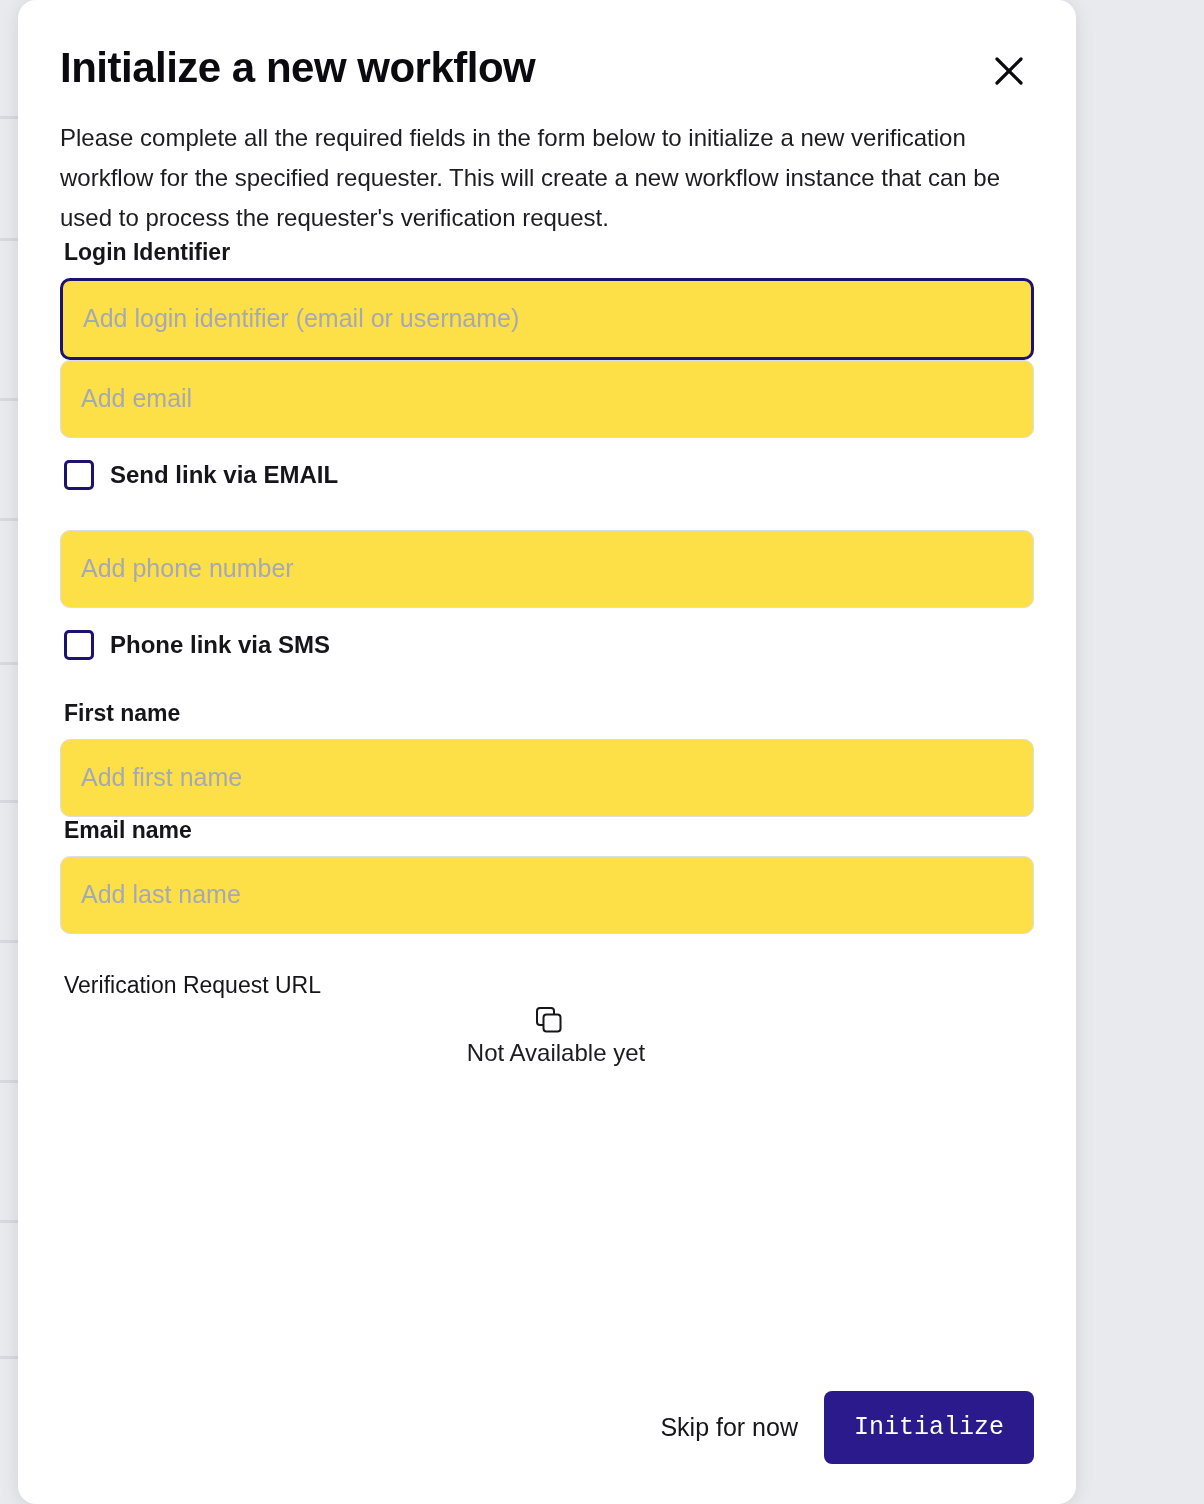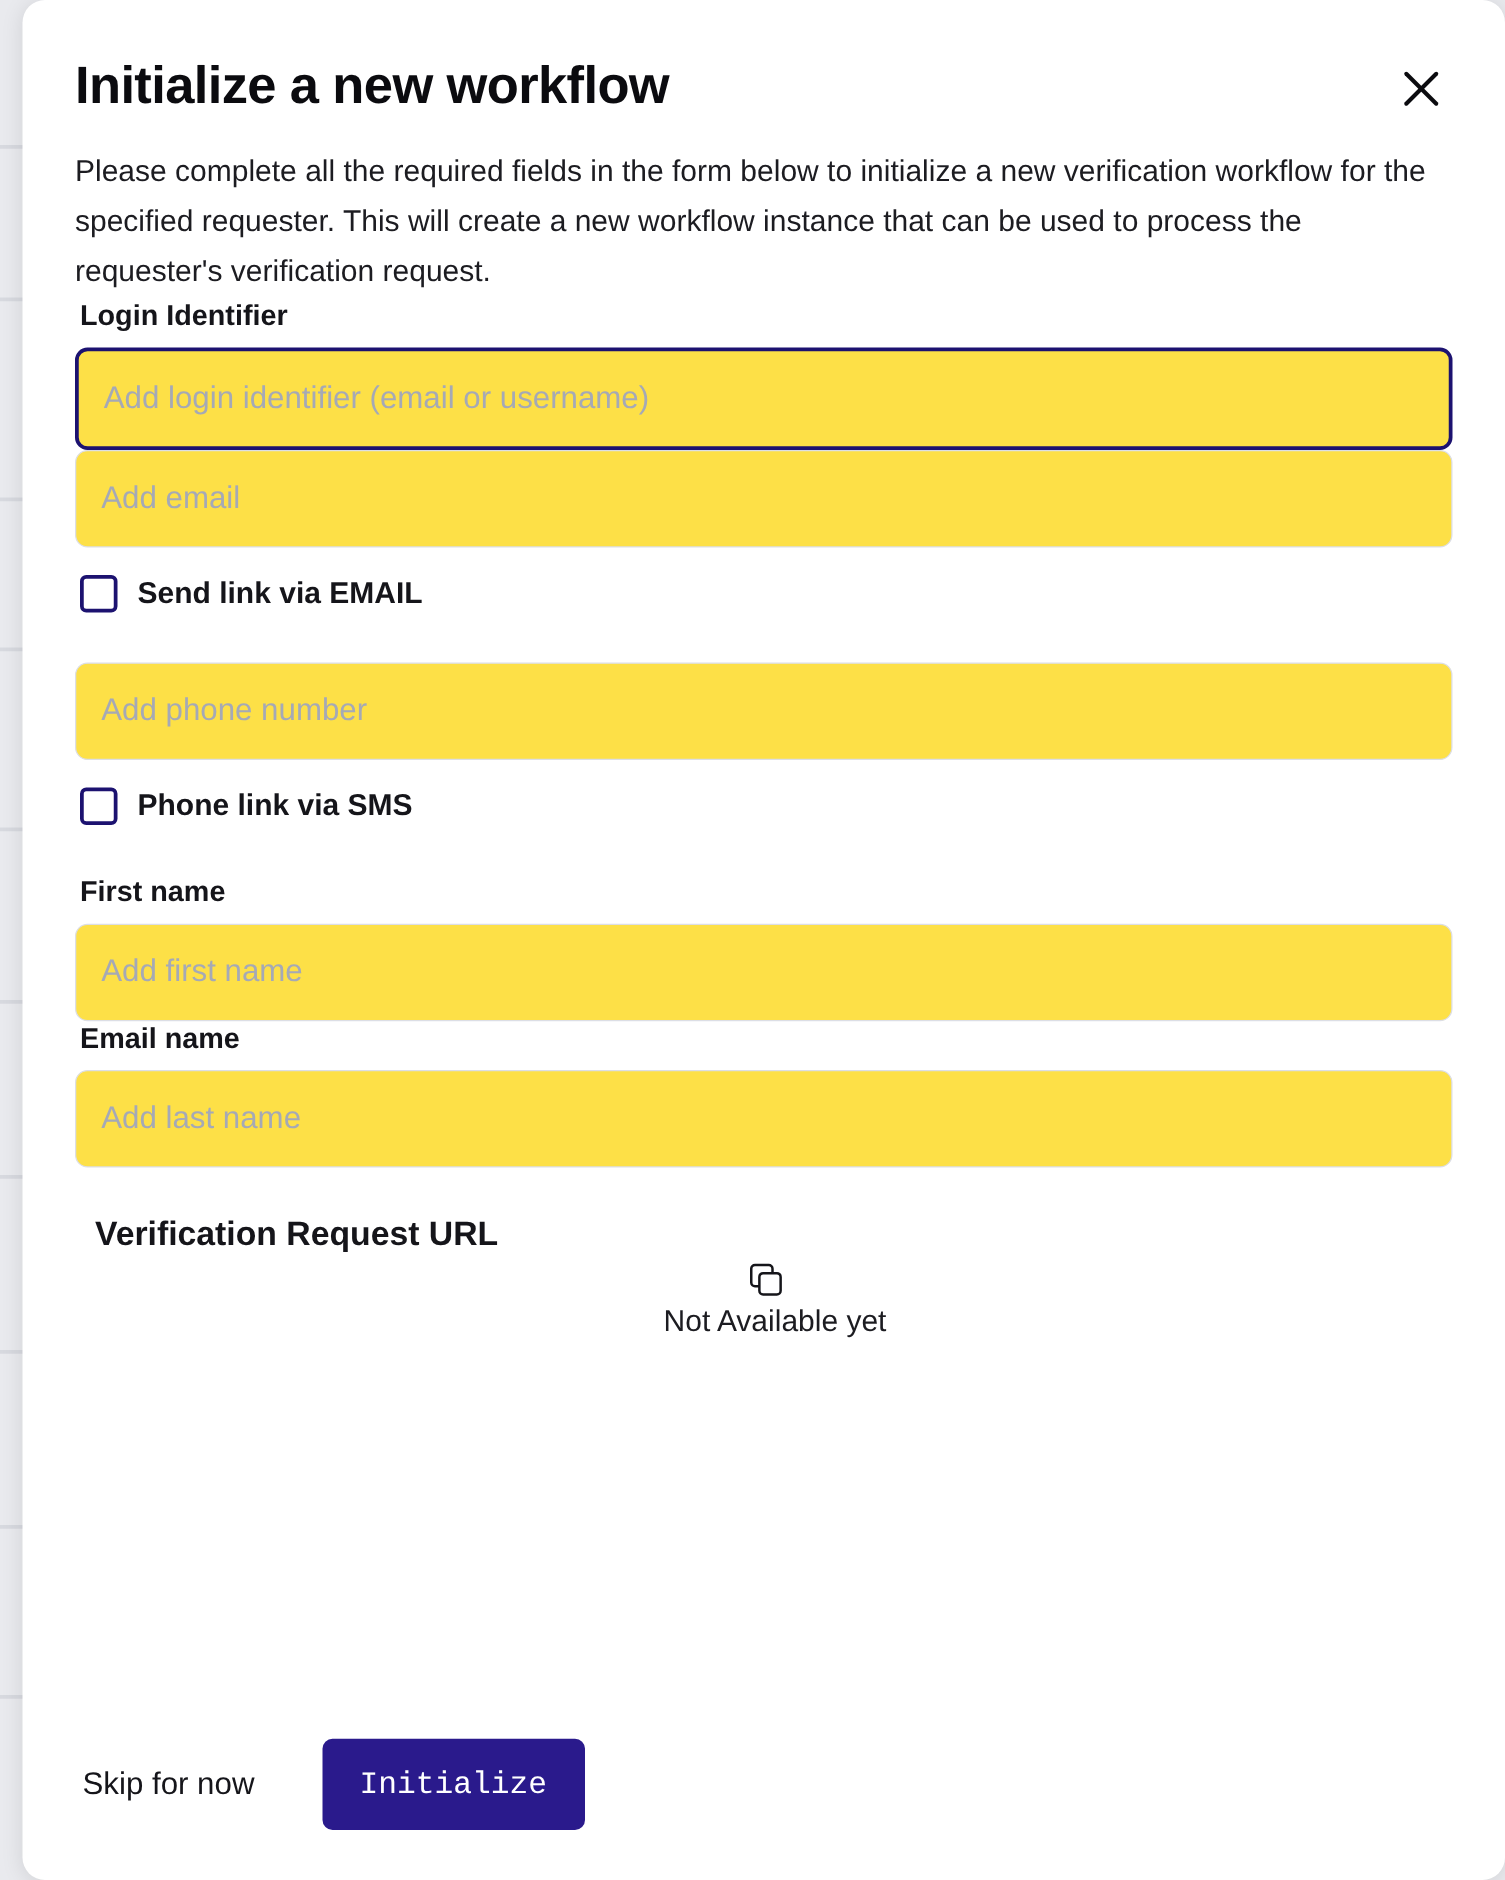--- a/index.html
+++ b/index.html
@@ -23,21 +23,21 @@
     position: absolute;
     left: 0;
     width: 22px;
     height: 3px;
     background: #d7d9df;
   }
   .modal {
     position: absolute;
     left: 18px;
     top: 0;
-    width: 1186px;
+    width: 1058px;
     height: 1504px;
     background: #ffffff;
     border-radius: 18px;
     box-shadow: 0 2px 18px rgba(0,0,0,0.10);
     padding: 0 42px;
   }
   .modal-header {
     display: flex;
     align-items: flex-start;
     justify-content: space-between;
@@ -110,45 +110,45 @@
   }
   .checkrow-label {
     font-size: 24px;
     font-weight: bold;
     color: #15151a;
     margin-left: 16px;
   }
   .field-gap { margin-top: 40px; }
   .url-section { margin-top: 38px; }
   .url-label {
-    font-size: 27px;
-    font-weight: bold;
-    color: #15151a;
-    margin: 0 0 6px 16px;
+    font-size: 23px;
+    font-weight: normal;
+    color: #15151a;
+    margin: 0 0 6px 4px;
   }
   .url-row {
     display: flex;
     align-items: center;
     margin-left: 4px;
     flex-direction: column;
   }
   .url-value {
     font-size: 24px;
     color: #1c1c21;
     margin-left: 14px;
   }
   .footer {
     position: absolute;
     left: 42px;
     right: 42px;
     bottom: 40px;
     display: flex;
     align-items: center;
-    justify-content: flex-start;
-    gap: 48px;
+    justify-content: flex-end;
+    gap: 20px;
   }
   .skip-btn {
     background: none;
     border: none;
     font-size: 25px;
     color: #15151a;
     cursor: pointer;
     padding: 10px 6px;
     font-family: "Liberation Sans", sans-serif;
   }

